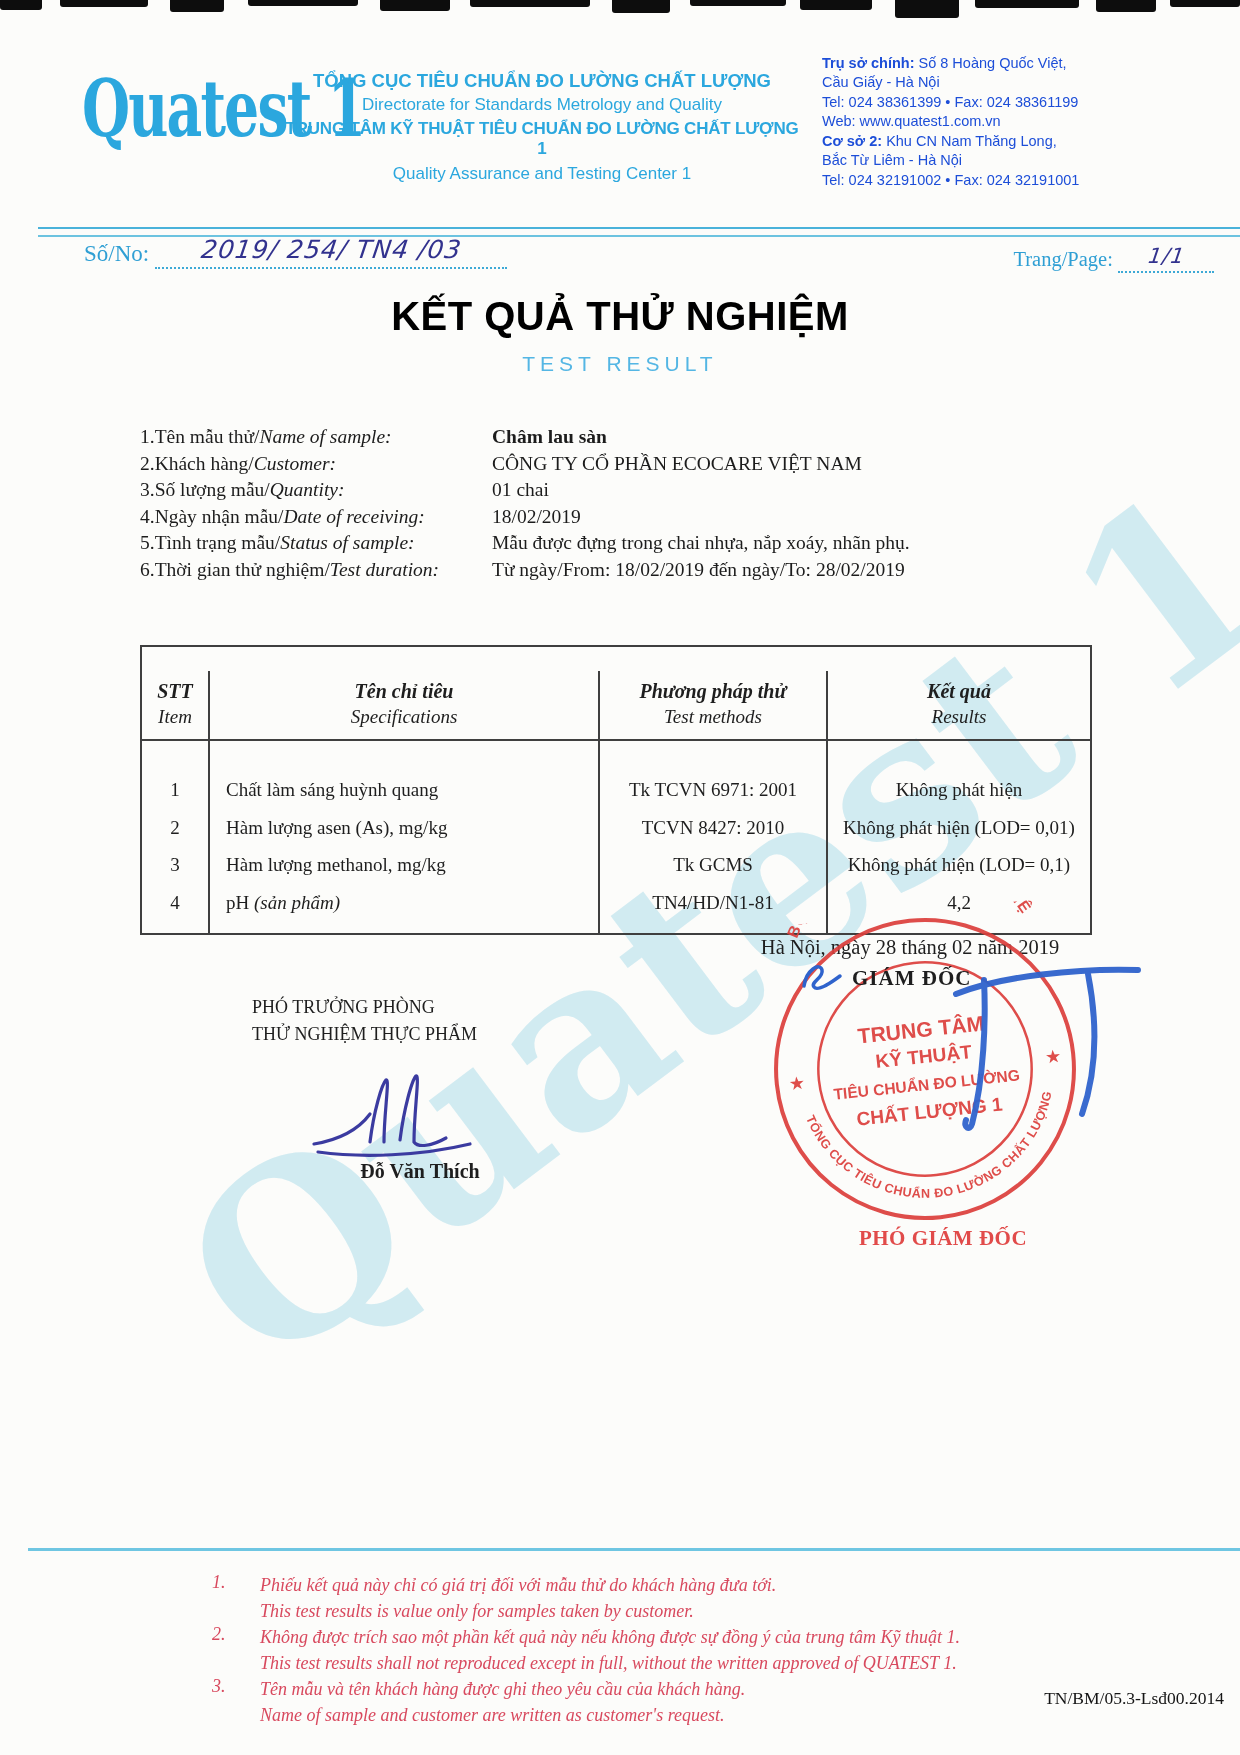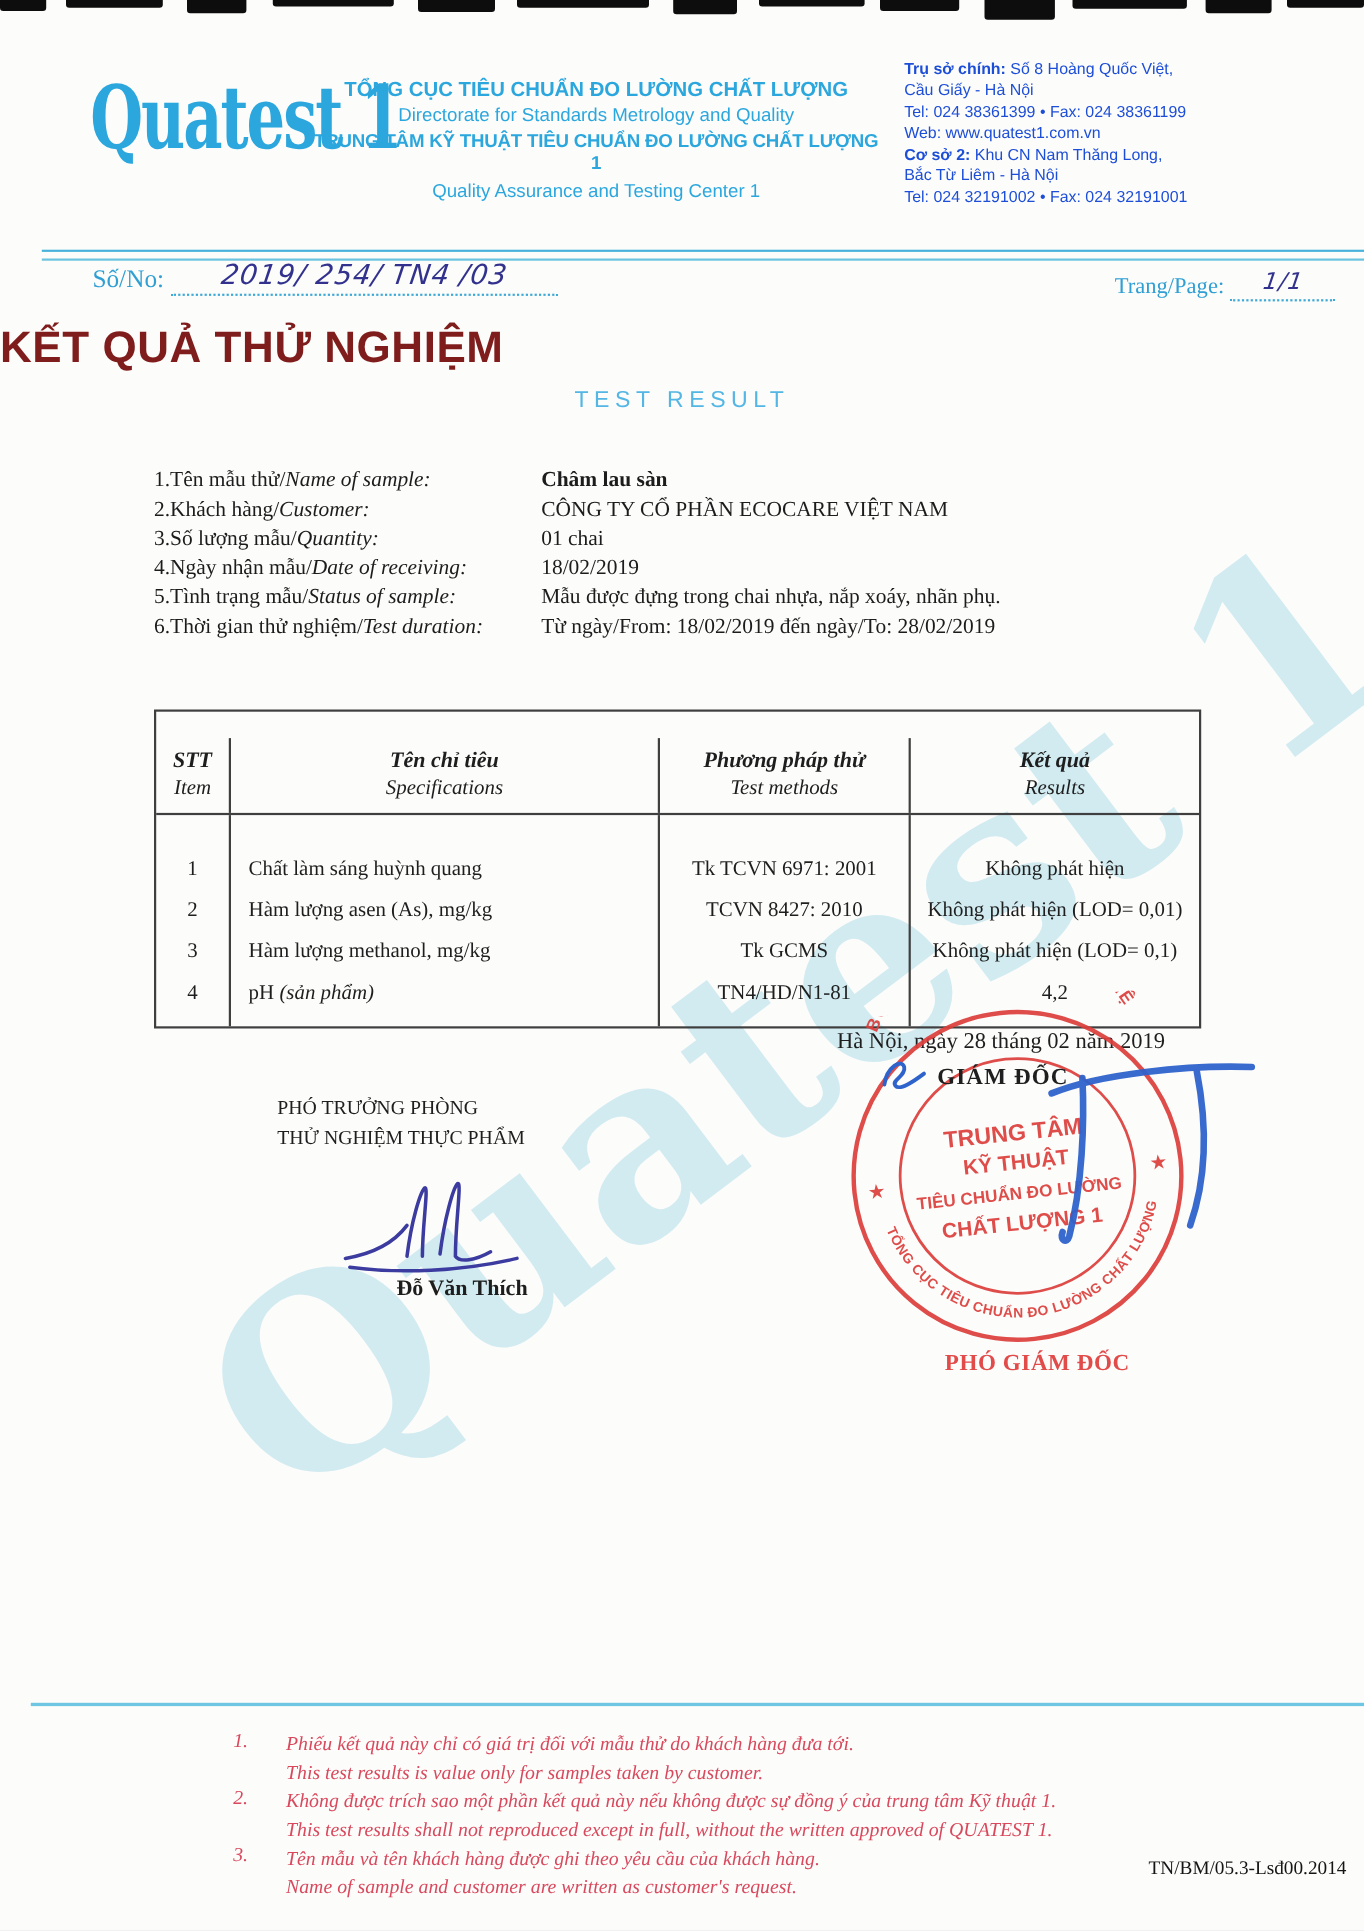--- a/index.html
+++ b/index.html
@@ -34,23 +34,23 @@
   
   .ref-no{position:absolute;left:84px;top:238px;font-size:23px;color:#2f9fd4;z-index:3;}
   .ref-page{position:absolute;right:26px;top:247px;font-size:20.5px;color:#2f9fd4;z-index:3;}
   .leader{display:inline-block;border-bottom:2.5px dotted #3da9d6;min-width:352px;text-align:center;}
   .leader-sm{display:inline-block;border-bottom:2.5px dotted #3da9d6;min-width:96px;text-align:center;}
   .handwriting{font-family:"DejaVu Sans","DejaVu Serif",sans-serif;font-style:italic;color:#32328e;
                font-size:25px;display:inline-block;transform:skewX(-8deg) translateY(-3px);letter-spacing:1px;}
   .handwriting-sm{font-size:21px;}
 
   
-  .title-vi{position:absolute;left:0;width:100%;top:294px;
+  .title-vi{position:absolute;left:0;width:100%;top:294px;text-align:center;
             font-family:"Liberation Sans","DejaVu Sans",sans-serif;font-weight:bold;
-            font-size:40px;color:#7f1d1d;letter-spacing:0.5px;}
+            font-size:40px;color:#000000;letter-spacing:0.5px;}
   .title-en{position:absolute;left:0;width:100%;top:352px;text-align:center;
             font-family:"Liberation Sans","DejaVu Sans",sans-serif;font-size:21px;
             color:#54b6e4;letter-spacing:5px;}
 
   
   .info{position:absolute;left:140px;top:424px;font-size:19.5px;color:#1c1c1c;z-index:2;}
   .info-row{display:flex;line-height:26.5px;align-items:flex-end;}
   .info-label{width:352px;flex:none;}
   .info-label .en{font-style:italic;}
   .v-bold{font-weight:bold;}

